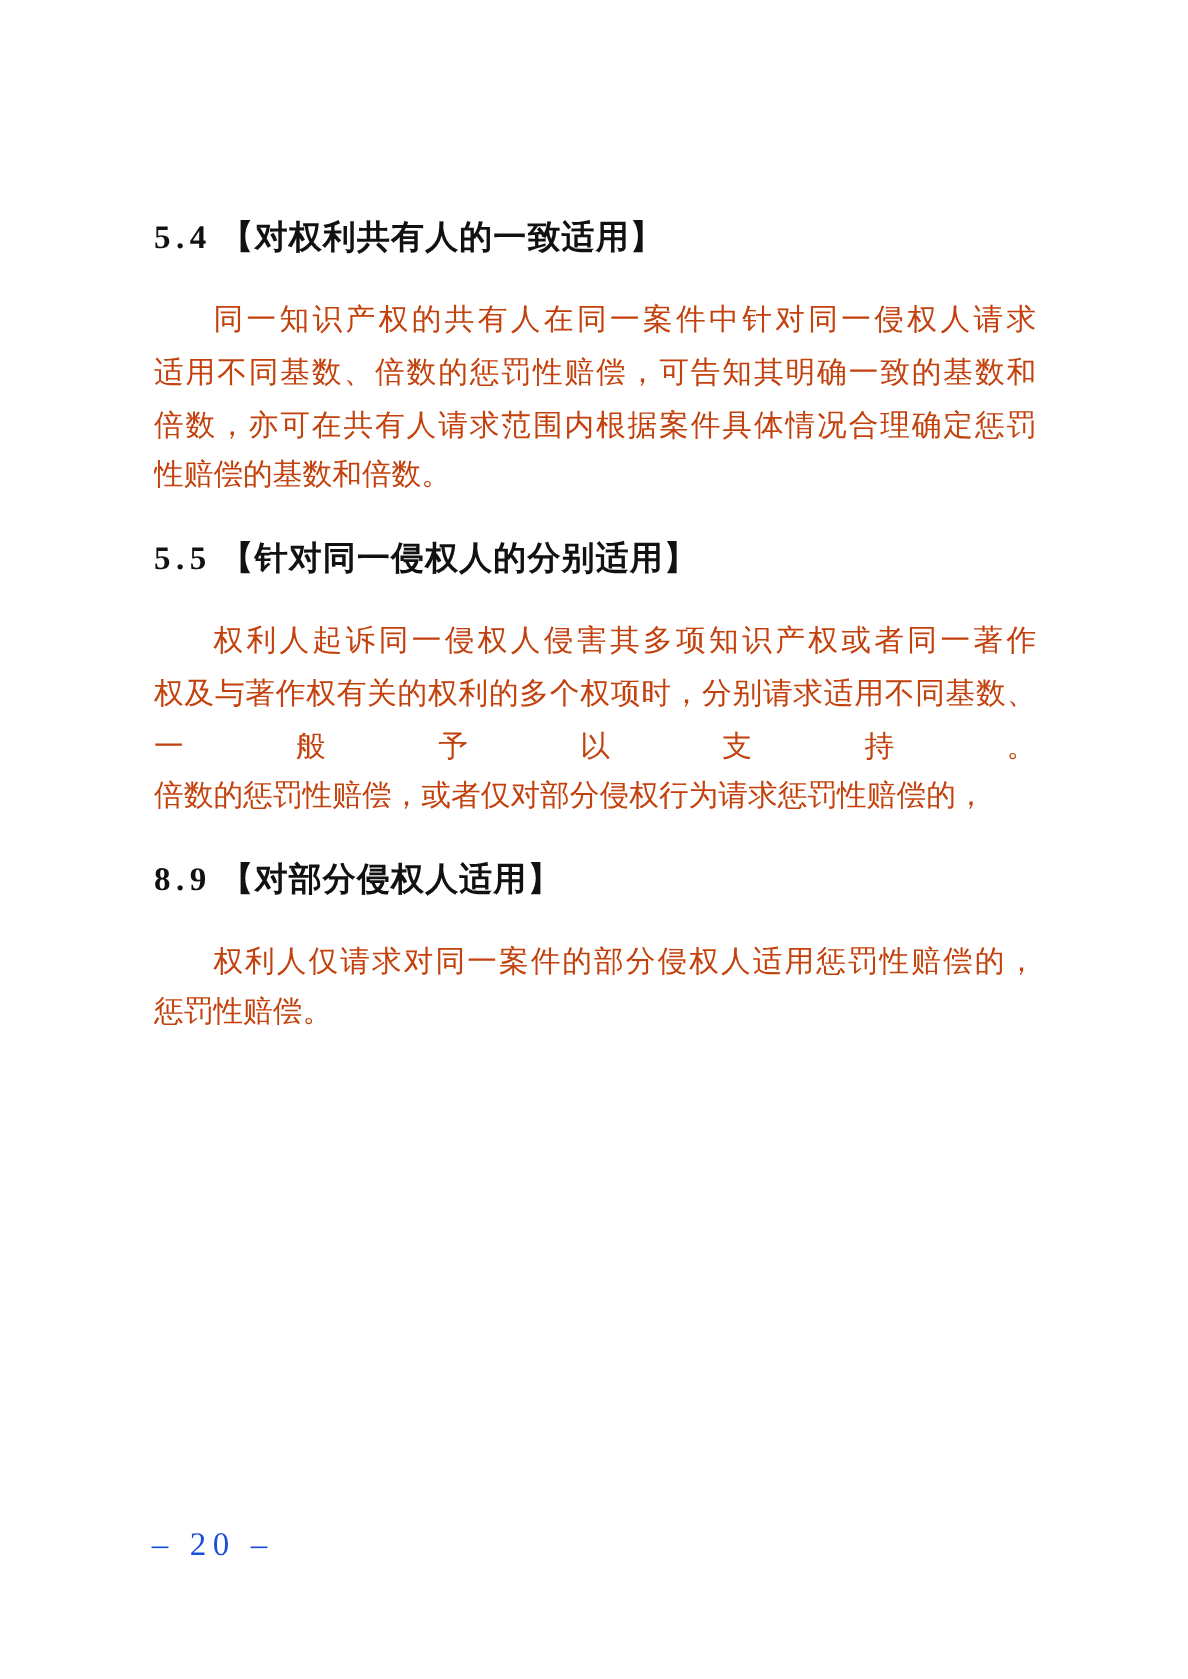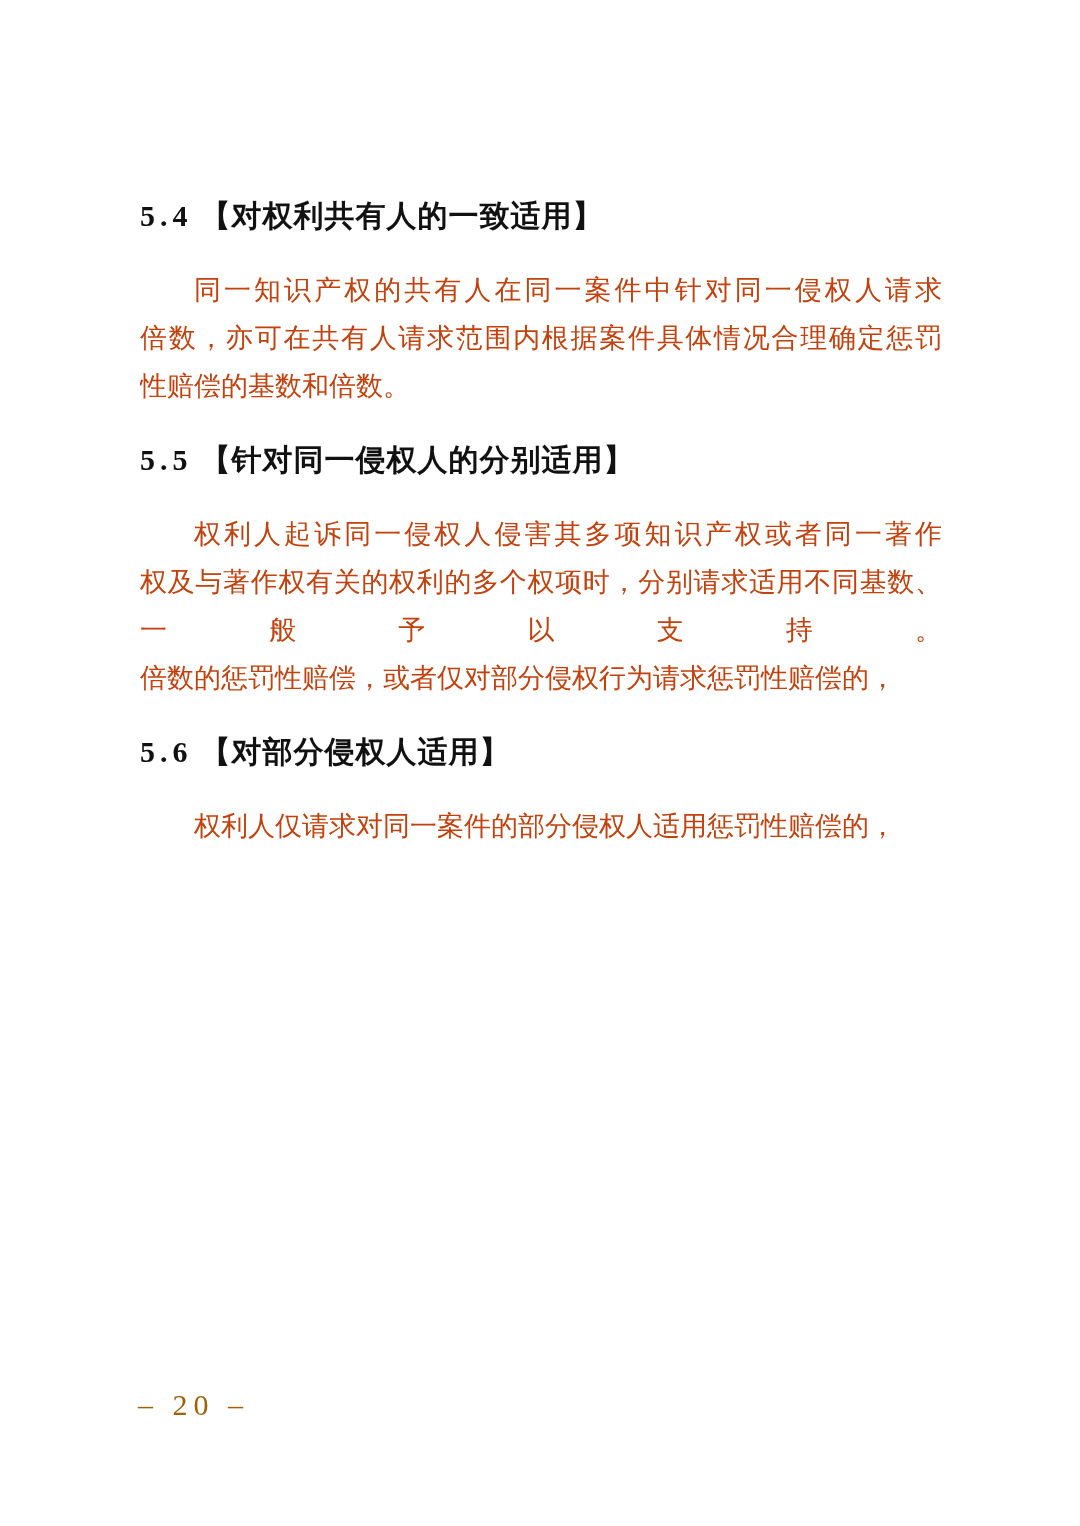--- a/index.html
+++ b/index.html
@@ -49,58 +49,61 @@
     text-align: justify;
     text-align-last: justify;
     height: 48px;
     overflow: hidden;
   }
   .para .line:first-child {
     text-indent: 2em;
   }
   .para .line:last-child {
     text-align-last: left;
+    font-family: Liberation Mono, monospace;
   }
   .page-number {
     position: absolute;
     left: 138px;
     top: 1388px;
     font-size: 30px;
-    color: #a16207;
+    color: #1d4ed8;
     letter-spacing: 6px;
     font-family: "Liberation Serif", "DejaVu Serif", serif;
   }
 </style>
 </head>
 <body>
 
 <div class="page">
 
   <div class="section-heading">
     <span class="heading-number">5.4</span><span class="heading-title">【对权利共有人的一致适用】</span>
   </div>
   <div class="para">
       <span class="line">同一知识产权的共有人在同一案件中针对同一侵权人请求</span>
+      <span class="line">适用不同基数、倍数的惩罚性赔偿，可告知其明确一致的基数和</span>
       <span class="line">倍数，亦可在共有人请求范围内根据案件具体情况合理确定惩罚</span>
       <span class="line">性赔偿的基数和倍数。</span>
     </div>
 
   <div class="section-heading">
     <span class="heading-number">5.5</span><span class="heading-title">【针对同一侵权人的分别适用】</span>
   </div>
   <div class="para">
       <span class="line">权利人起诉同一侵权人侵害其多项知识产权或者同一著作</span>
       <span class="line">权及与著作权有关的权利的多个权项时，分别请求适用不同基数、</span>
       <span class="line">一般予以支持。</span>
       <span class="line">倍数的惩罚性赔偿，或者仅对部分侵权行为请求惩罚性赔偿的，</span>
     </div>
 
   <div class="section-heading">
-    <span class="heading-number">5.6</span><span class="heading-title">【对部分侵权人适用】</span>
+    <span class="heading-number">8.9</span><span class="heading-title">【对部分侵权人适用】</span>
   </div>
   <div class="para">
       <span class="line">权利人仅请求对同一案件的部分侵权人适用惩罚性赔偿的，</span>
+      <span class="line">惩罚性赔偿。</span>
     </div>
 
 
   <div class="page-number">– 20 –</div>
 
 </div>
 
 </body></html>

